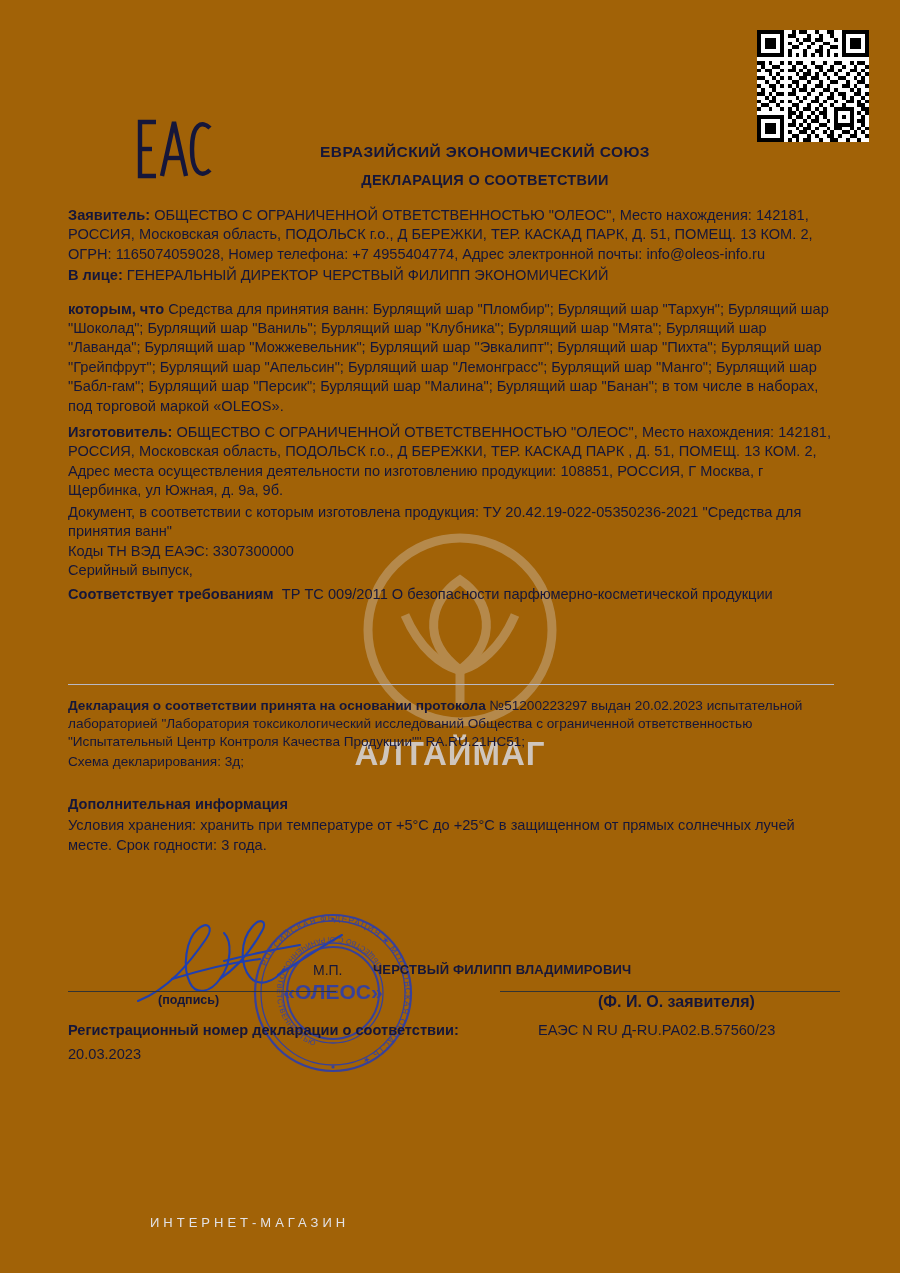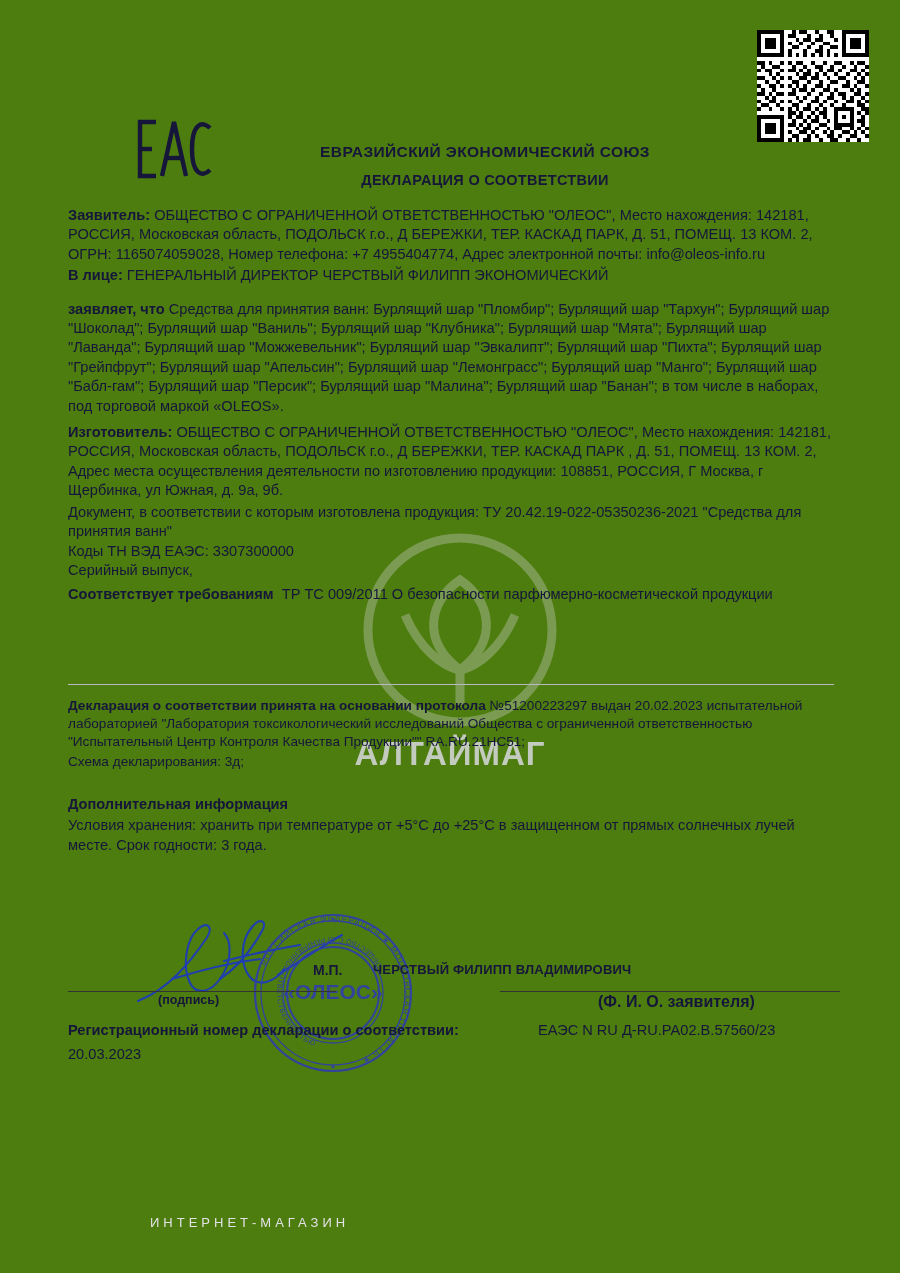--- a/index.html
+++ b/index.html
@@ -9,21 +9,21 @@
   }
   body {
     font-family: "Liberation Sans", sans-serif;
     color: #1a1a2e;
   }
   .page {
     position: relative;
     width: 900px;
     height: 1273px;
     margin: 0 auto;
-    background: #4d7c0f;
+    background: #a16207;
     overflow: hidden;
   }
 
   
   .qr {
     position: absolute;
     top: 30px;
     left: 757px;
     width: 112px;
     height: 112px;
@@ -139,21 +139,21 @@
     left: 90px;
     font-size: 12.5px;
     font-weight: bold;
     color: #15163a;
   }
   .mp {
     position: absolute;
     top: 57px;
     left: 245px;
     font-size: 14px;
-    font-weight: bold;
+    font-weight: normal;
     color: #15163a;
   }
   .sig-name {
     position: absolute;
     top: 57px;
     left: 305px;
     font-size: 13px;
     font-weight: bold;
     color: #15163a;
     letter-spacing: 0.2px;
@@ -538,21 +538,21 @@
     </p>
 
     <p class="para">
       <span class="lbl">В лице:</span>
       <span>ГЕНЕРАЛЬНЫЙ ДИРЕКТОР ЧЕРСТВЫЙ ФИЛИПП ЭКОНОМИЧЕСКИЙ</span>
     </p>
 
     <div class="block-gap"></div>
 
     <p class="para">
-      <span class="lbl">заявляет, что</span>
+      <span class="lbl">которым, что</span>
       <span>Средства для принятия ванн: Бурлящий шар "Пломбир"; Бурлящий шар "Тархун"; Бурлящий шар "Шоколад"; Бурлящий шар "Ваниль"; Бурлящий шар "Клубника"; Бурлящий шар "Мята"; Бурлящий шар "Лаванда"; Бурлящий шар "Можжевельник"; Бурлящий шар "Эвкалипт"; Бурлящий шар "Пихта"; Бурлящий шар "Грейпфрут"; Бурлящий шар "Апельсин"; Бурлящий шар "Лемонграсс"; Бурлящий шар "Манго"; Бурлящий шар "Бабл-гам"; Бурлящий шар "Персик"; Бурлящий шар "Малина"; Бурлящий шар "Банан"; в том числе в наборах, под торговой маркой «OLEOS».</span>
     </p>
 
     <div class="small-gap"></div>
 
     <p class="para">
       <span class="lbl">Изготовитель:</span>
       <span>ОБЩЕСТВО С ОГРАНИЧЕННОЙ ОТВЕТСТВЕННОСТЬЮ "ОЛЕОС", Место нахождения: 142181, РОССИЯ,  Московская область, ПОДОЛЬСК г.о., Д БЕРЕЖКИ, ТЕР. КАСКАД ПАРК , Д. 51, ПОМЕЩ.   13   КОМ.  2, Адрес места осуществления деятельности по изготовлению продукции: 108851, РОССИЯ, Г Москва, г Щербинка, ул Южная, д. 9а, 9б.</span>
     </p>
 

